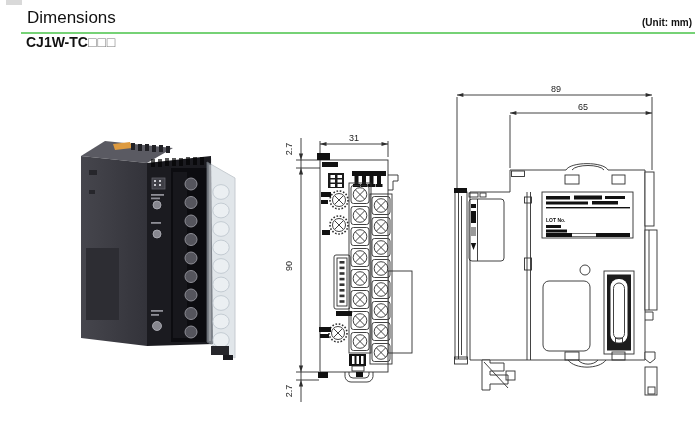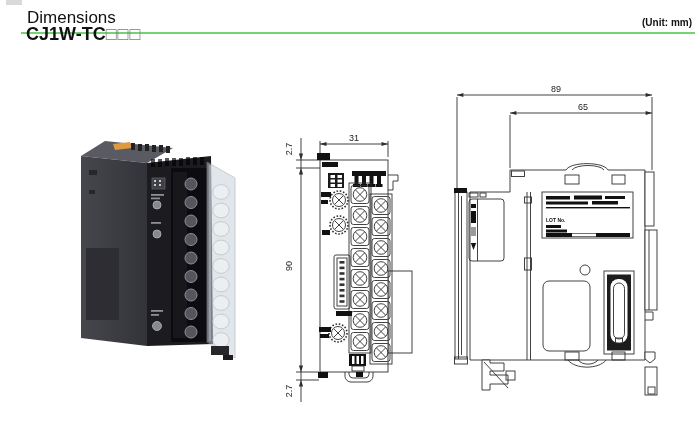--- a/index.html
+++ b/index.html
@@ -2,21 +2,21 @@
 <html><head>
 <meta charset="utf-8">
 <style>
   html,body{margin:0;padding:0;background:#fff;}
   body{width:700px;height:422px;position:relative;overflow:hidden;
        font-family:"Liberation Sans",sans-serif;color:#111;}
   .artifact{position:absolute;left:6px;top:0;width:16px;height:5px;background:#d9d9d9;}
   .title{position:absolute;left:27px;top:8px;font-size:17px;font-weight:normal;}
   .unit{position:absolute;right:8px;top:17px;font-size:10px;font-weight:bold;padding-left:28px;}
   .rule{position:absolute;left:21px;width:674px;top:32px;height:2px;background:#76D276;}
-  .model{position:absolute;left:26px;top:24px;font-size:18px;font-weight:bold;}
+  .model{position:absolute;left:26px;top:34px;font-size:14px;font-weight:bold;}
   .model .boxes{font-weight:normal;color:#7b7b7b;letter-spacing:1px;}
   svg{position:absolute;display:block;}
   svg.photo{left:73px;top:130px;}
   svg.draw{left:270px;top:78px;}
   svg text{font-family:"Liberation Sans",sans-serif;}
   .dim{font-size:9px;fill:#222;stroke:none;}
   .tiny{font-size:5px;font-weight:bold;fill:#111;stroke:none;}
 </style>
 </head>
 <body>

